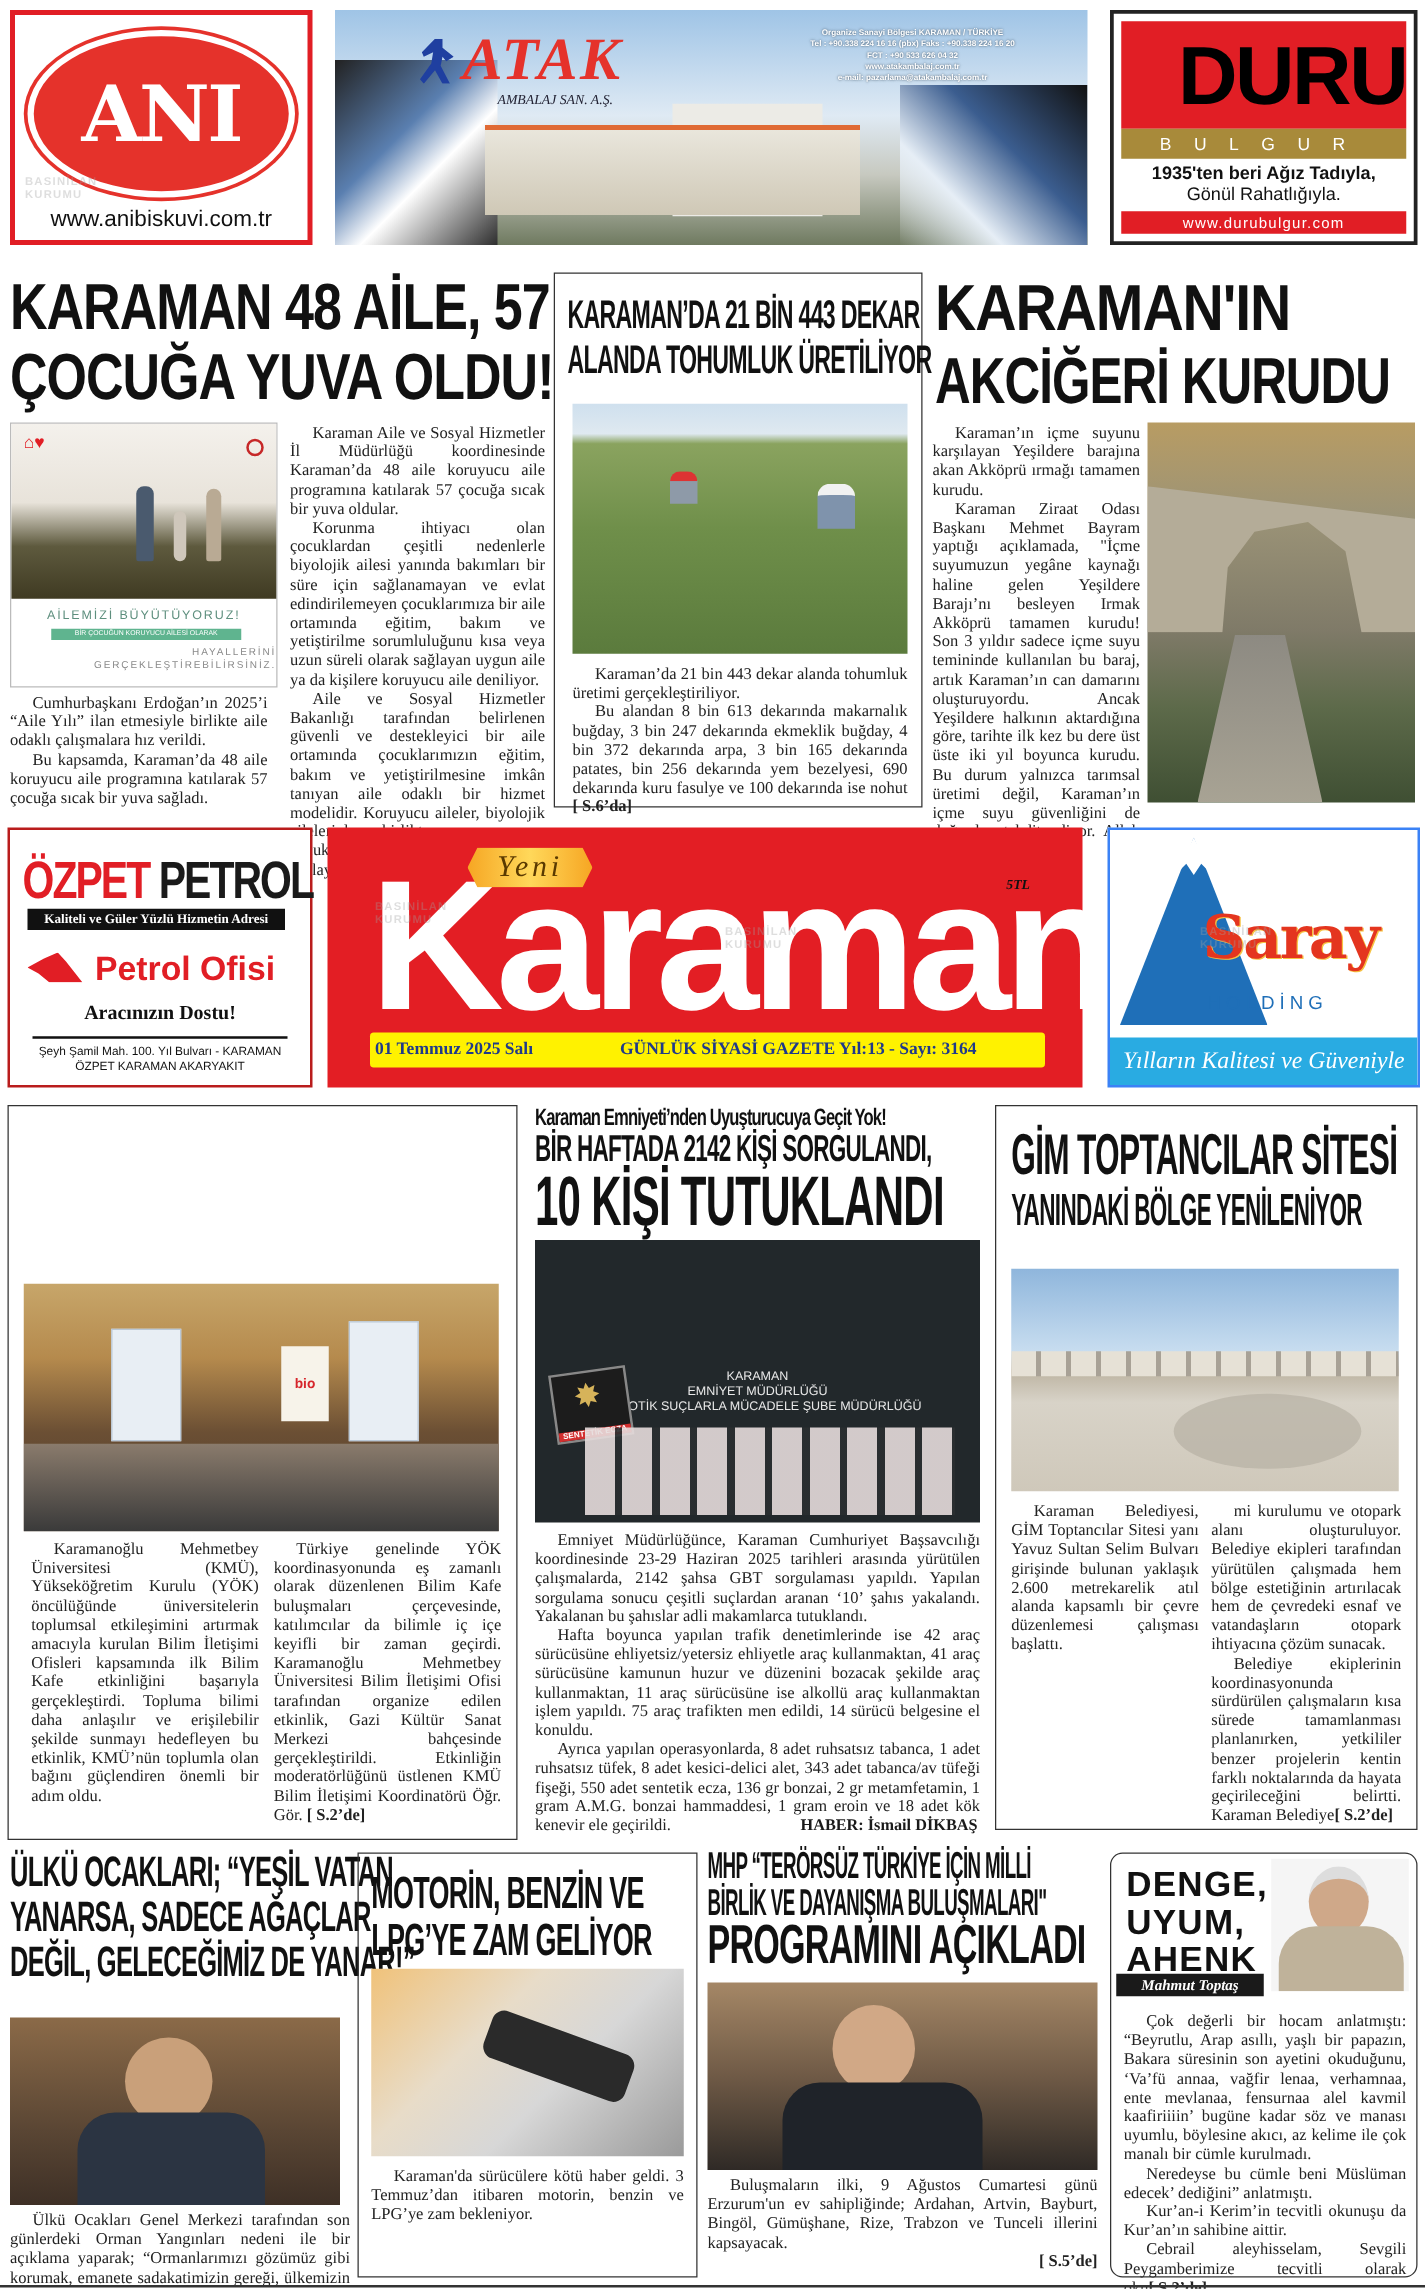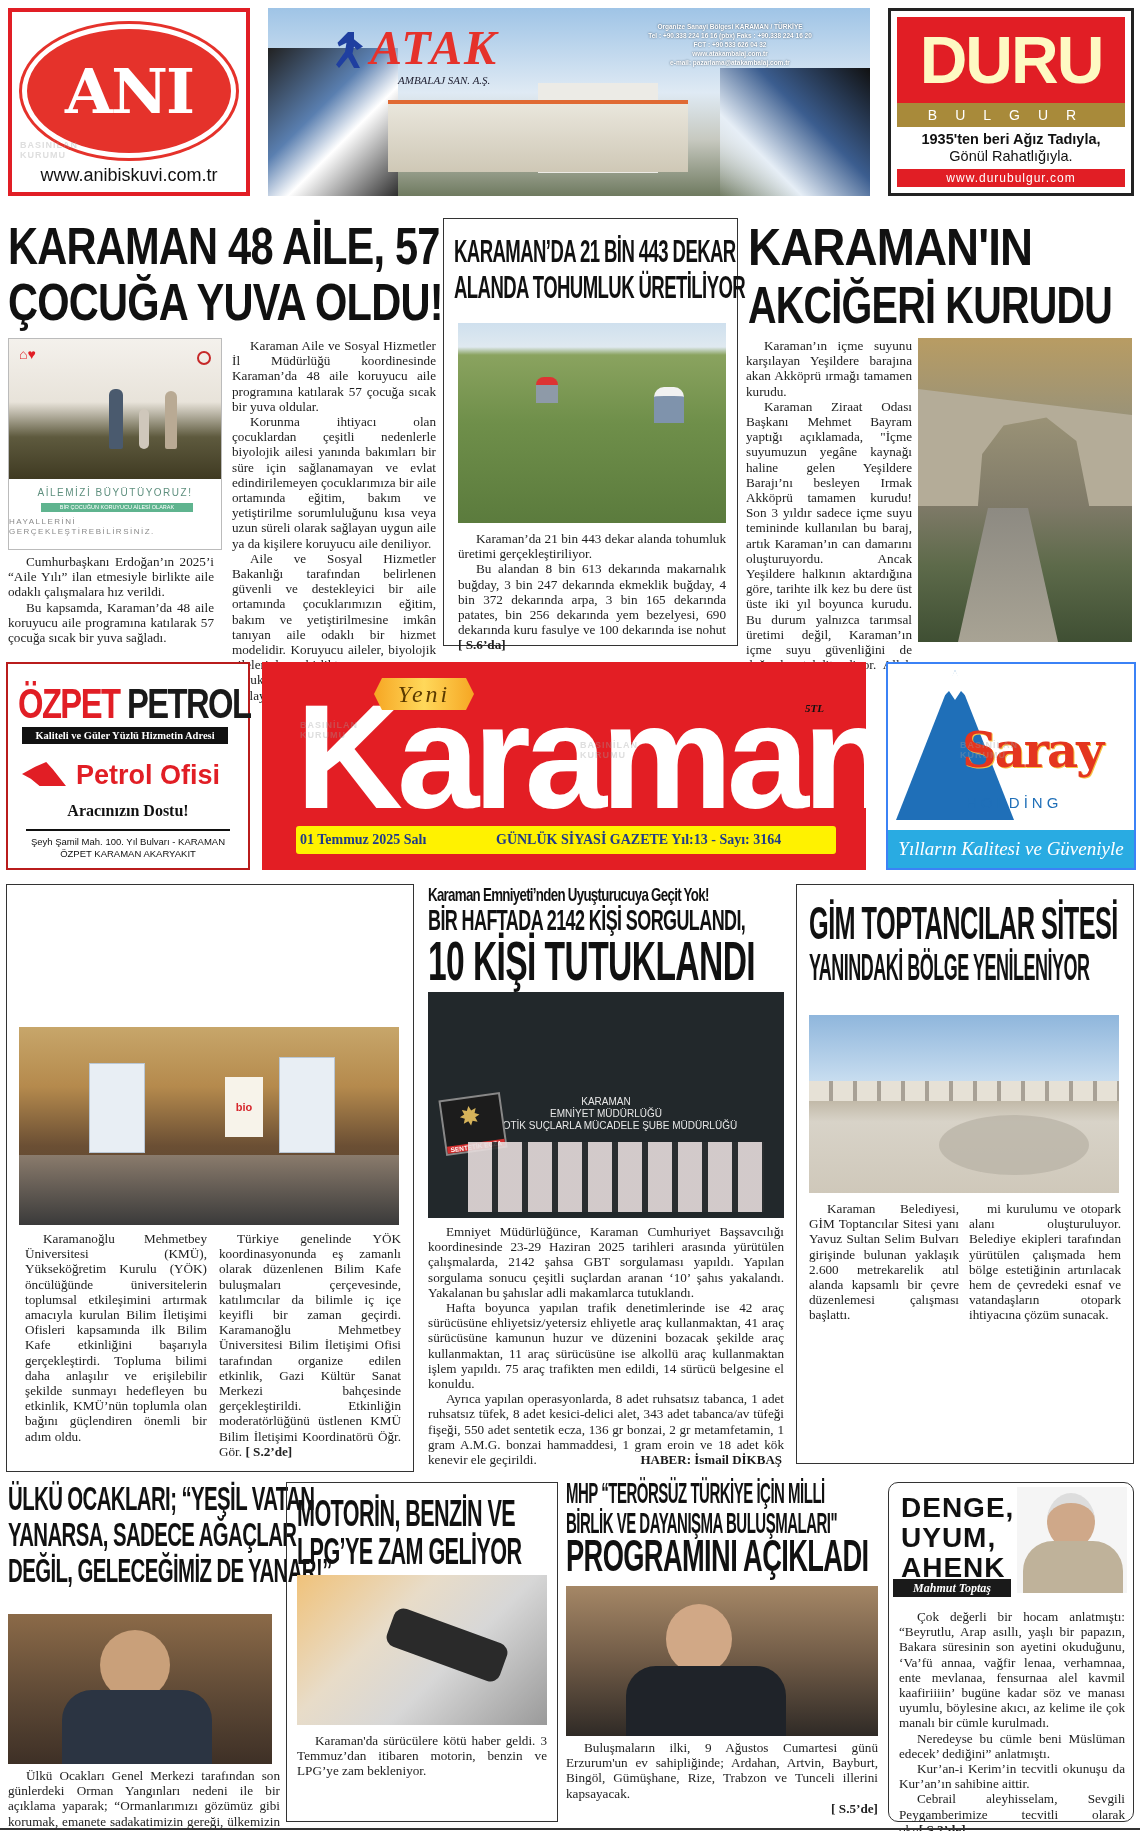--- a/index.html
+++ b/index.html
@@ -20,21 +20,21 @@
 .ani-url{position:absolute;left:0;right:0;bottom:6px;text-align:center;font-family:"Liberation Sans",sans-serif;font-size:18px;color:#111}
 .atak{left:268px;top:8px;width:602px;height:188px;background:linear-gradient(180deg,#9fc4e6 0%,#dfeaf4 45%,#c7c9c0 70%,#6f7a60 100%);overflow:hidden}
 .atak-logo{position:absolute;left:68px;top:12px;font-family:"Liberation Serif",serif;font-style:italic;font-weight:bold;font-size:48px;color:#e5322b;letter-spacing:2px}
 .atak-sub{position:absolute;left:130px;top:66px;font-family:"Liberation Serif",serif;font-style:italic;font-size:11px;color:#223}
 .atak-info{position:absolute;right:40px;top:14px;width:200px;text-align:center;font-family:"Liberation Sans",sans-serif;font-size:6.5px;font-weight:bold;color:#fff;line-height:9px;text-shadow:0 0 2px #345}
 .atak-bld{position:absolute;left:120px;top:92px;width:300px;height:72px;background:linear-gradient(180deg,#e9e6dc,#cfc8b6);border-top:4px solid #e06a34}
 .atak-bld2{position:absolute;left:270px;top:75px;width:120px;height:90px;background:#ecebe6}
 .atak-streak{position:absolute;left:0;top:40px;width:130px;height:150px;background:linear-gradient(135deg,#222 0%,#5a7fb0 40%,#fff 60%,#2a2a2a 100%)}
 .atak-streak2{position:absolute;right:0;top:60px;width:150px;height:130px;background:linear-gradient(225deg,#111 0%,#3b5d8f 40%,#e6eef6 70%,transparent 100%)}
 .duru{left:888px;top:8px;width:246px;height:188px;border:3px solid #222;background:#fff}
-.duru-top{position:absolute;left:6px;top:6px;right:6px;height:86px;background:#e11e25;color:#fef9c3;font-family:"Liberation Sans",sans-serif;font-weight:bold;font-size:66px;text-align:center;line-height:86px;letter-spacing:-2px}
+.duru-top{position:absolute;left:6px;top:6px;right:6px;height:86px;background:#e11e25;color:#000000;font-family:"Liberation Sans",sans-serif;font-weight:bold;font-size:66px;text-align:right;line-height:86px;letter-spacing:-2px}
 .duru-bul{position:absolute;left:6px;top:92px;right:6px;height:24px;background:#a88a3a;color:#fff;font-family:Liberation Sans, sans-serif;font-size:14px;letter-spacing:18px;text-align:center;line-height:24px}
 .duru-slogan{position:absolute;left:0;right:0;top:120px;text-align:center;font-family:"Liberation Sans",sans-serif;font-size:14.5px;line-height:17px;color:#111}
 .duru-url{position:absolute;left:6px;right:6px;bottom:6px;height:18px;background:#e11e25;color:#fff;text-align:center;font-family:"Liberation Sans",sans-serif;font-size:12px;line-height:18px;letter-spacing:1px}
 
 .ozpet{left:6px;top:662px;width:244px;height:208px;border:2px solid #b91c1c;background:#fff}
 .ozpet-title{position:absolute;left:10px;top:16px;font-family:"Liberation Sans",sans-serif;font-weight:bold;font-size:42px;letter-spacing:-2px;white-space:nowrap}
 .ozpet-title .r{color:#e11e25}
 .ozpet-bar{position:absolute;left:14px;top:63px;width:206px;height:17px;background:#111;color:#fff;font-family:"Liberation Serif",serif;font-weight:bold;font-size:10.5px;text-align:center;line-height:17px}
 .po{position:absolute;left:14px;top:96px;font-family:"Liberation Sans",sans-serif;font-weight:bold;font-size:27px;color:#e11e25;white-space:nowrap}
 .po .dog{display:inline-block;width:44px;height:24px;background:#e11e25;clip-path:polygon(0 50%,30% 20%,55% 0,70% 30%,100% 100%,40% 100%,20% 70%);margin-right:10px;vertical-align:-2px}
@@ -98,21 +98,21 @@
   </div>
   <div class="ph" style="left:2px;top:126px;width:214px;height:212px;background:#fff;border:1px solid #bbb">
     <div style="position:absolute;left:0;top:0;width:214px;height:140px;background:linear-gradient(180deg,#f4f1ec 0%,#e8e3da 45%,#5e5a3e 70%,#3f3a22 100%)"></div>
     <div style="position:absolute;left:100px;top:50px;width:14px;height:60px;background:#4a5a6e;border-radius:6px 6px 2px 2px"></div>
     <div style="position:absolute;left:130px;top:70px;width:10px;height:40px;background:#cfc7bb;border-radius:5px"></div>
     <div style="position:absolute;left:156px;top:52px;width:12px;height:58px;background:#b9aa94;border-radius:6px 6px 2px 2px"></div>
     <div style="position:absolute;left:10px;top:8px;font-size:14px;color:#e11e25">⌂♥</div>
     <div style="position:absolute;right:10px;top:12px;width:14px;height:14px;border-radius:50%;border:2px solid #c62828"></div>
     <div style="position:absolute;left:0;right:0;top:148px;text-align:center;font-family:'Liberation Sans',sans-serif;font-size:10px;letter-spacing:1.5px;color:#5e8f7e">AİLEMİZİ BÜYÜTÜYORUZ!</div>
     <div style="position:absolute;left:32px;right:28px;top:164px;height:9px;background:#5fb48f;color:#fff;text-align:center;font-family:'Liberation Sans',sans-serif;font-size:5.5px;line-height:9px">BİR ÇOCUĞUN KORUYUCU AİLESİ OLARAK</div>
-    <div style="position:absolute;left:0;right:0;top:178px;text-align:left;font-family:'Liberation Sans',sans-serif;font-size:8px;letter-spacing:1.5px;color:#8a8a8a;line-height:10px">
+    <div style="position:absolute;left:0;right:0;top:178px;text-align:right;font-family:'Liberation Sans',sans-serif;font-size:8px;letter-spacing:1.5px;color:#8a8a8a;line-height:10px">
         <div>HAYALLERİNİ</div>
         <div>GERÇEKLEŞTİREBİLİRSİNİZ.</div>
       </div>
   </div>
   <div class="body" style="position:absolute;left:2px;top:342px;width:206px">
     <p>Cumhurbaşkanı Erdoğan’ın 2025’i “Aile Yılı” ilan etmesiyle birlikte aile odaklı çalışmalara hız verildi.</p>
     <p>Bu kapsamda, Karaman’da 48 aile koruyucu aile programına katılarak 57 çocuğa sıcak bir yuva sağladı.</p>
   </div>
   <div class="body" style="position:absolute;left:226px;top:126px;width:204px">
     <p>Karaman Aile ve Sosyal Hizmetler İl Müdürlüğü koordinesinde Karaman’da 48 aile koruyucu aile programına katılarak 57 çocuğa sıcak bir yuva oldular.</p>
@@ -235,20 +235,21 @@
   </div>
   <div class="ph" style="left:12px;top:130px;width:310px;height:178px;background:linear-gradient(180deg,#8fb6dc 0%,#c9def0 38%,#bdb4a2 46%,#d8d3c8 60%,#cfc8ba 100%)">
     <div style="position:absolute;left:0;top:66px;width:310px;height:20px;background:repeating-linear-gradient(90deg,#e6e1d6 0 20px,#a8a196 20px 24px)"></div>
     <div style="position:absolute;left:130px;top:100px;width:150px;height:60px;border-radius:50%;background:#b7b0a4;opacity:0.7"></div>
   </div>
   <div class="body" style="position:absolute;left:12px;top:316px;width:150px">
     <p>Karaman Belediyesi, GİM Toptancılar Sitesi yanı Yavuz Sultan Selim Bulvarı girişinde bulunan yaklaşık 2.600 metrekarelik atıl alanda kapsamlı bir çevre düzenlemesi çalışması başlattı.</p>
   </div>
   <div class="body" style="position:absolute;left:172px;top:316px;width:152px">
     <p>mi kurulumu ve otopark alanı oluşturuluyor. Belediye ekipleri tarafından yürütülen çalışmada hem bölge estetiğinin artırılacak hem de çevredeki esnaf ve vatandaşların otopark ihtiyacına çözüm sunacak.</p>
+    <p><span>Belediye ekiplerinin koordinasyonunda sürdürülen çalışmaların kısa sürede tamamlanması planlanırken, yetkililer benzer projelerin kentin farklı noktalarında da hayata geçirileceğini belirtti. Karaman Belediye</span><span class="ref">[ S.2’de]</span></p>
   </div>
 </div>
 
 <div class="abs" style="left:6px;top:1474px;width:290px;height:356px">
   <div class="head" style="position:absolute;left:2px;top:6px;font-size:34px;line-height:36px">
     <div class="cond" style="transform:scaleX(0.6)">ÜLKÜ OCAKLARI; “YEŞİL VATAN</div><br>
     <div class="cond" style="transform:scaleX(0.6)">YANARSA, SADECE AĞAÇLAR</div><br>
     <div class="cond" style="transform:scaleX(0.6)">DEĞİL, GELECEĞİMİZ DE YANAR!”</div>
   </div>
   <div class="ph" style="left:2px;top:140px;width:264px;height:150px;background:linear-gradient(180deg,#8b6a48 0%,#5a4634 60%,#3e3026 100%)">

